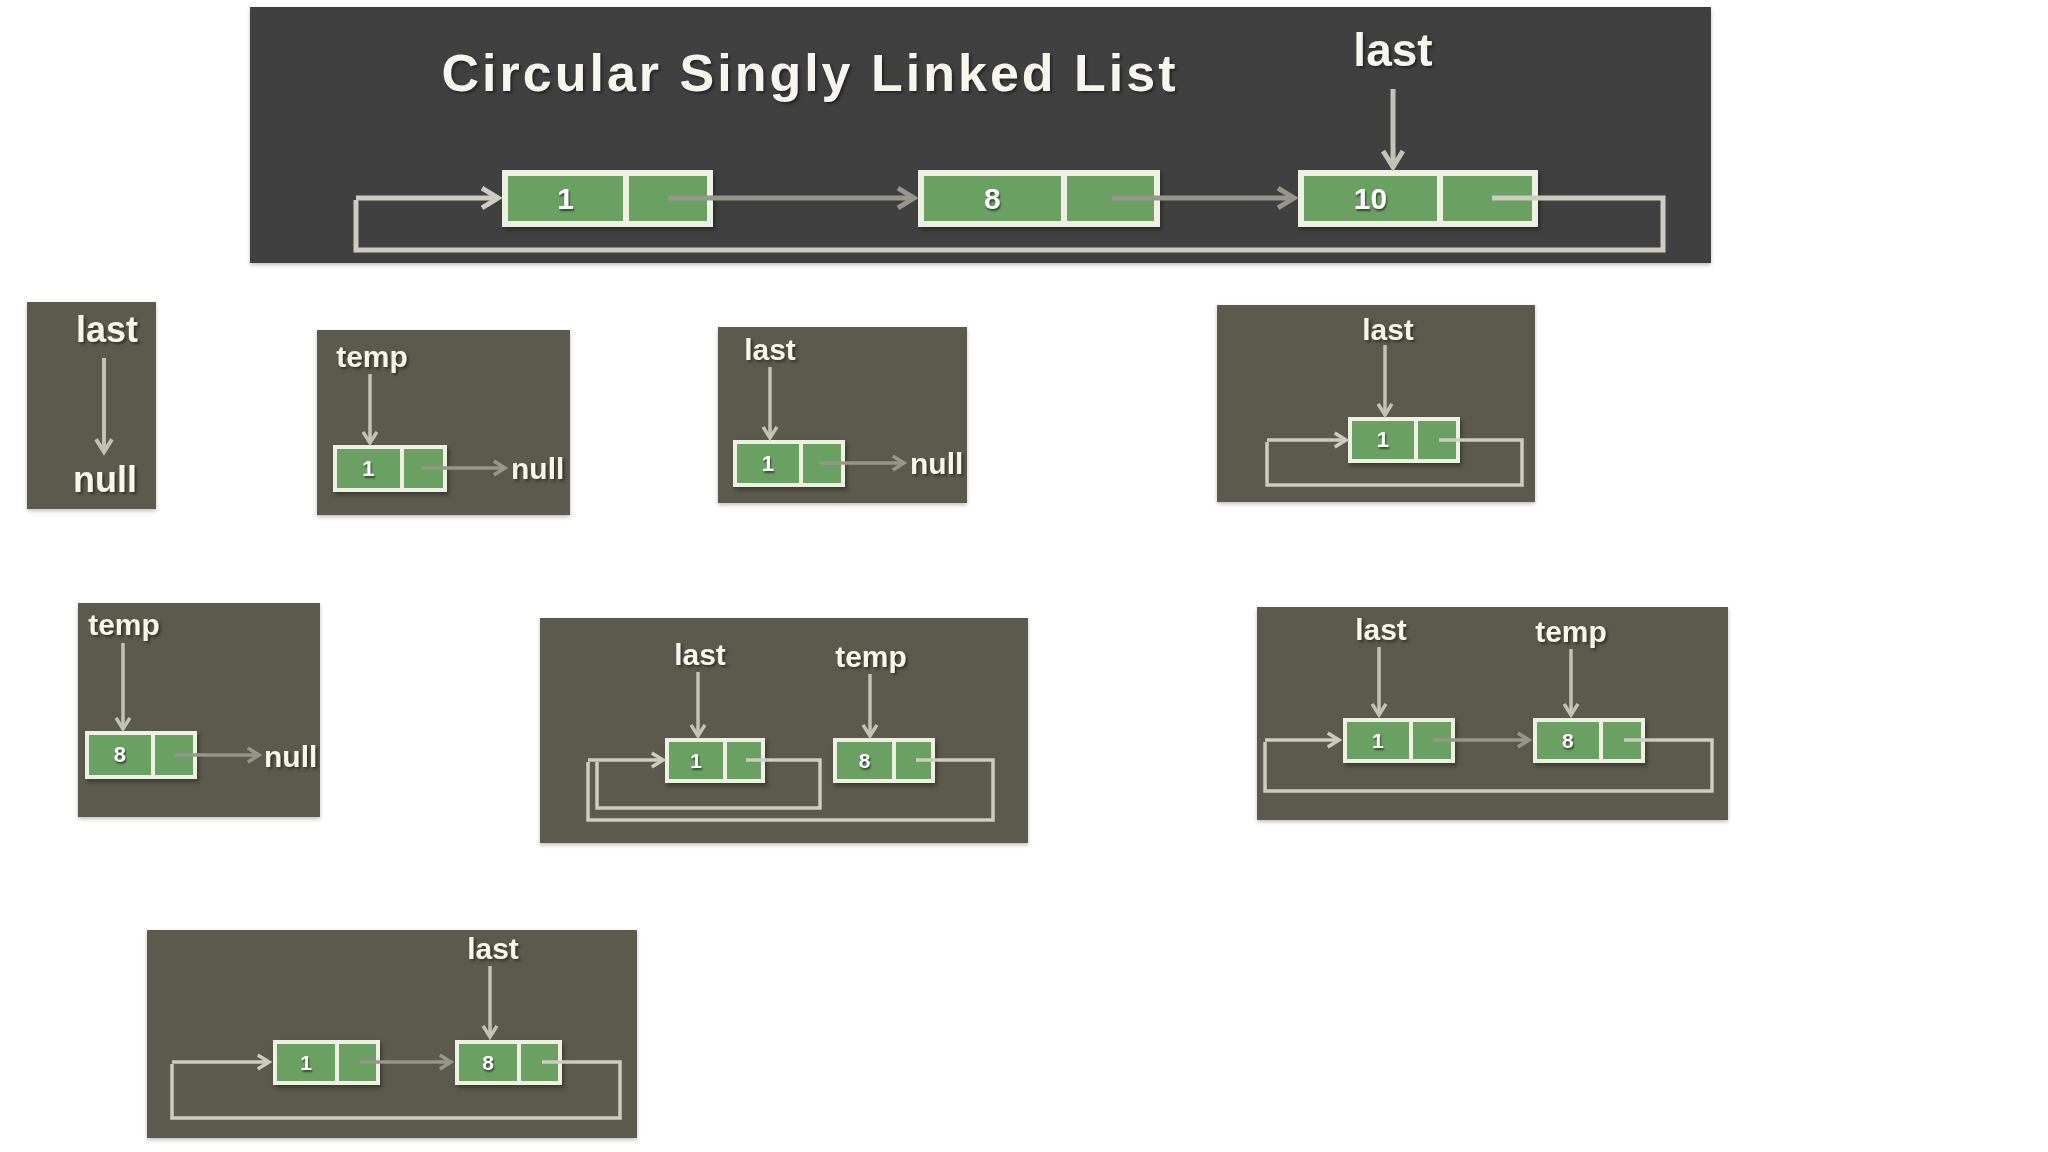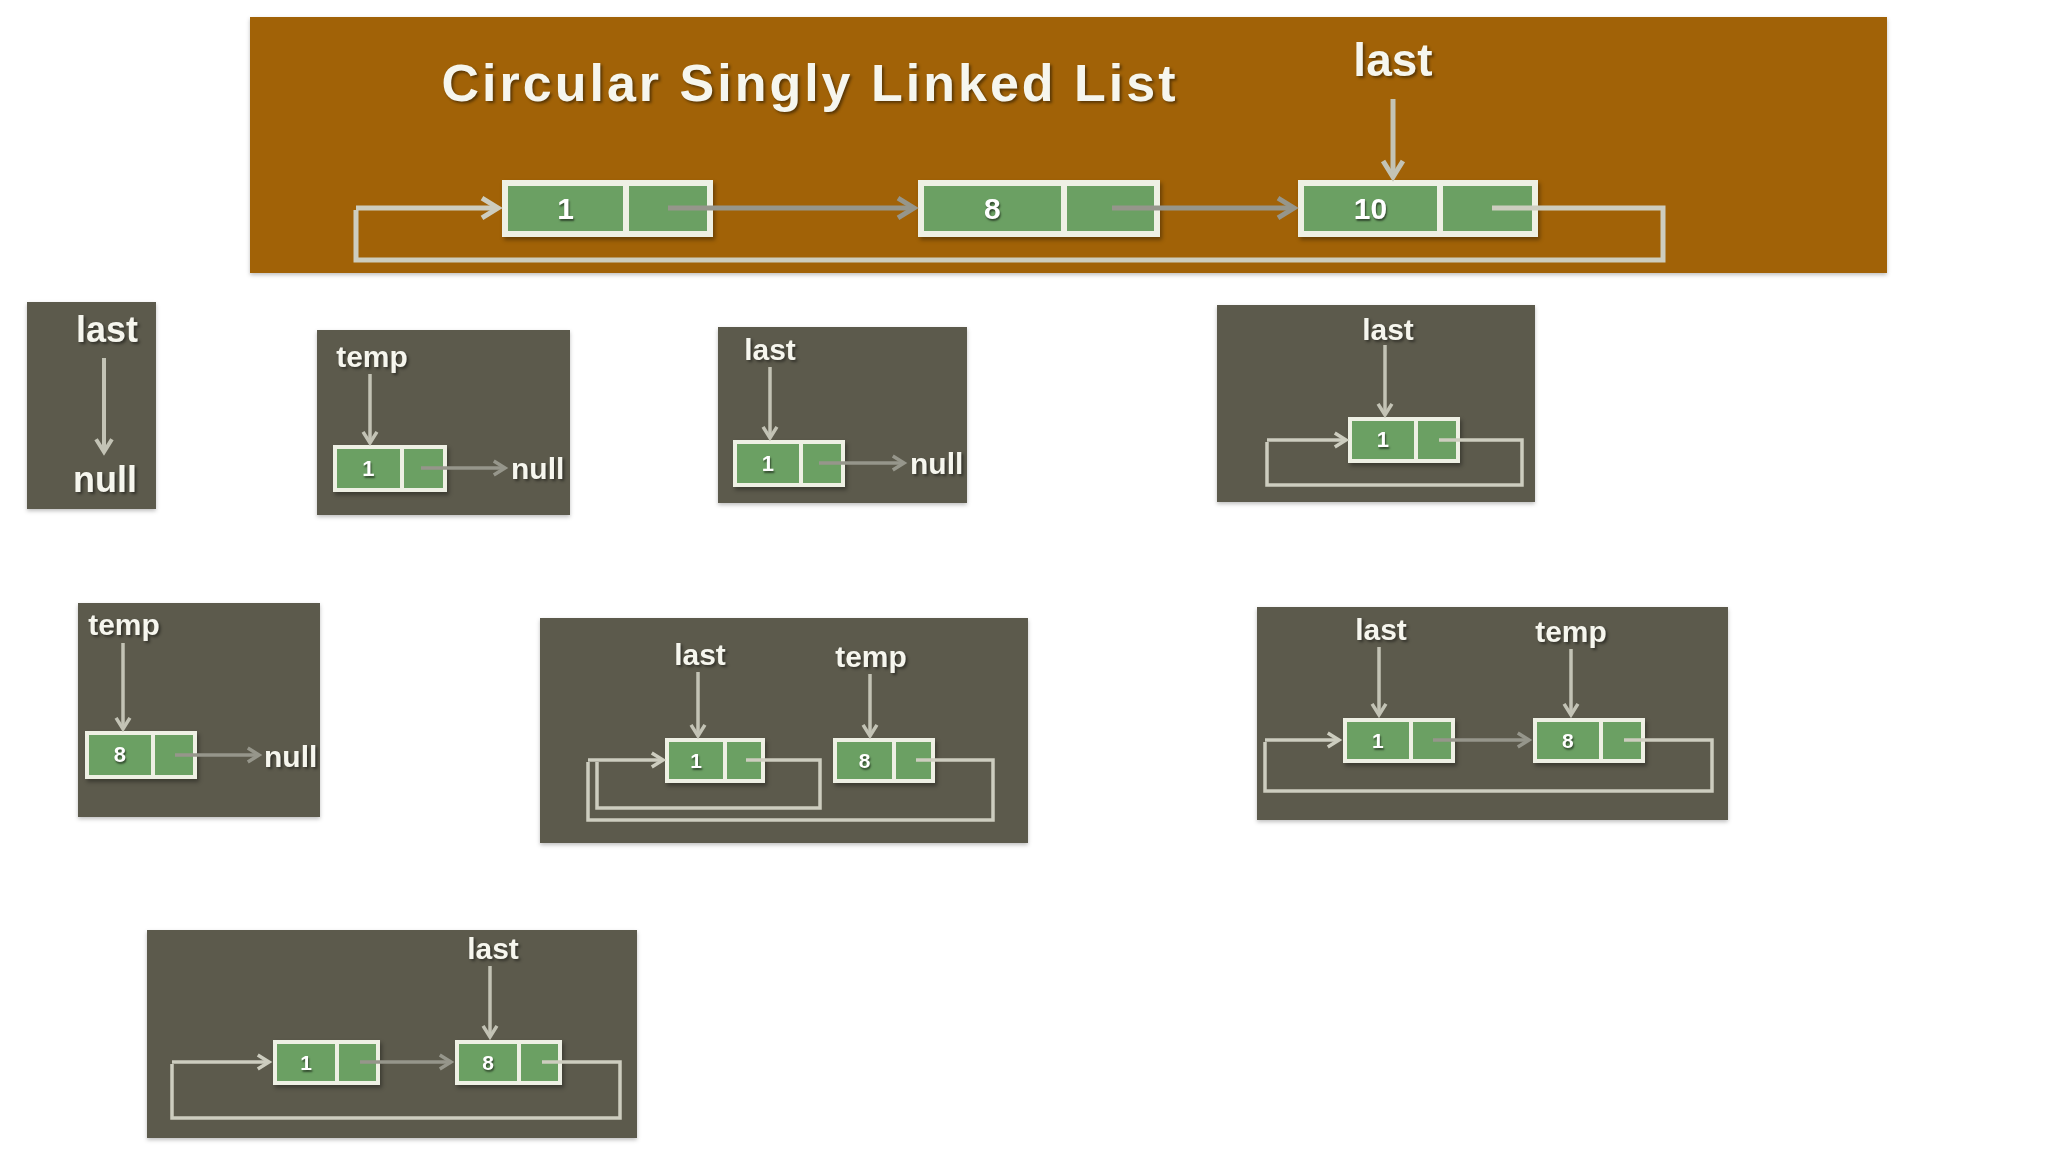--- a/index.html
+++ b/index.html
@@ -11,21 +11,21 @@
   .node { position:absolute; display:flex; border-style:solid; z-index:1; box-shadow:2px 3px 4px rgba(0,0,0,0.35); }
   .cell { height:100%; }
   .cell.data { display:flex; align-items:center; justify-content:center; color:#ffffff; font-weight:bold; border-right-style:solid; text-shadow:1px 2px 2px rgba(0,0,0,0.55); }
   .cell.ptr { flex:1; }
   .ptext { position:absolute; color:#f6f6ee; font-weight:bold; white-space:nowrap; z-index:3; text-shadow:2px 2px 3px rgba(0,0,0,0.45); line-height:1.1; }
 </style>
 </head>
 <body>
 
 <div id="canvas">
-    <div class="panel" style="left: 250px; top: 17px; width: 1637px; height: 256px; background: #a16207;">
+    <div class="panel" style="left: 250px; top: 7px; width: 1461px; height: 256px; background: #404040;">
       <svg width="1461" height="256">
         <line x1="1143" y1="82" x2="1143" y2="158" stroke="#c3c3b5" stroke-width="5"></line>
         <polyline points="1133.08,144 1143,160 1152.92,144" fill="none" stroke="#c3c3b5" stroke-width="5"></polyline>
         <line x1="106" y1="191" x2="246" y2="191" stroke="#cdcdbf" stroke-width="5"></line>
         <polyline points="232,181.08 248,191 232,200.92" fill="none" stroke="#cdcdbf" stroke-width="5"></polyline>
         <line x1="418" y1="191" x2="662" y2="191" stroke="#96968b" stroke-width="5"></line>
         <polyline points="648,181.08 664,191 648,200.92" fill="none" stroke="#96968b" stroke-width="5"></polyline>
         <line x1="862" y1="191" x2="1042" y2="191" stroke="#96968b" stroke-width="5"></line>
         <polyline points="1028,181.08 1044,191 1028,200.92" fill="none" stroke="#96968b" stroke-width="5"></polyline>
         <polyline points="1242,191 1413,191 1413,243 106,243 106,193" fill="none" stroke="#cdcdbf" stroke-width="5"></polyline>

